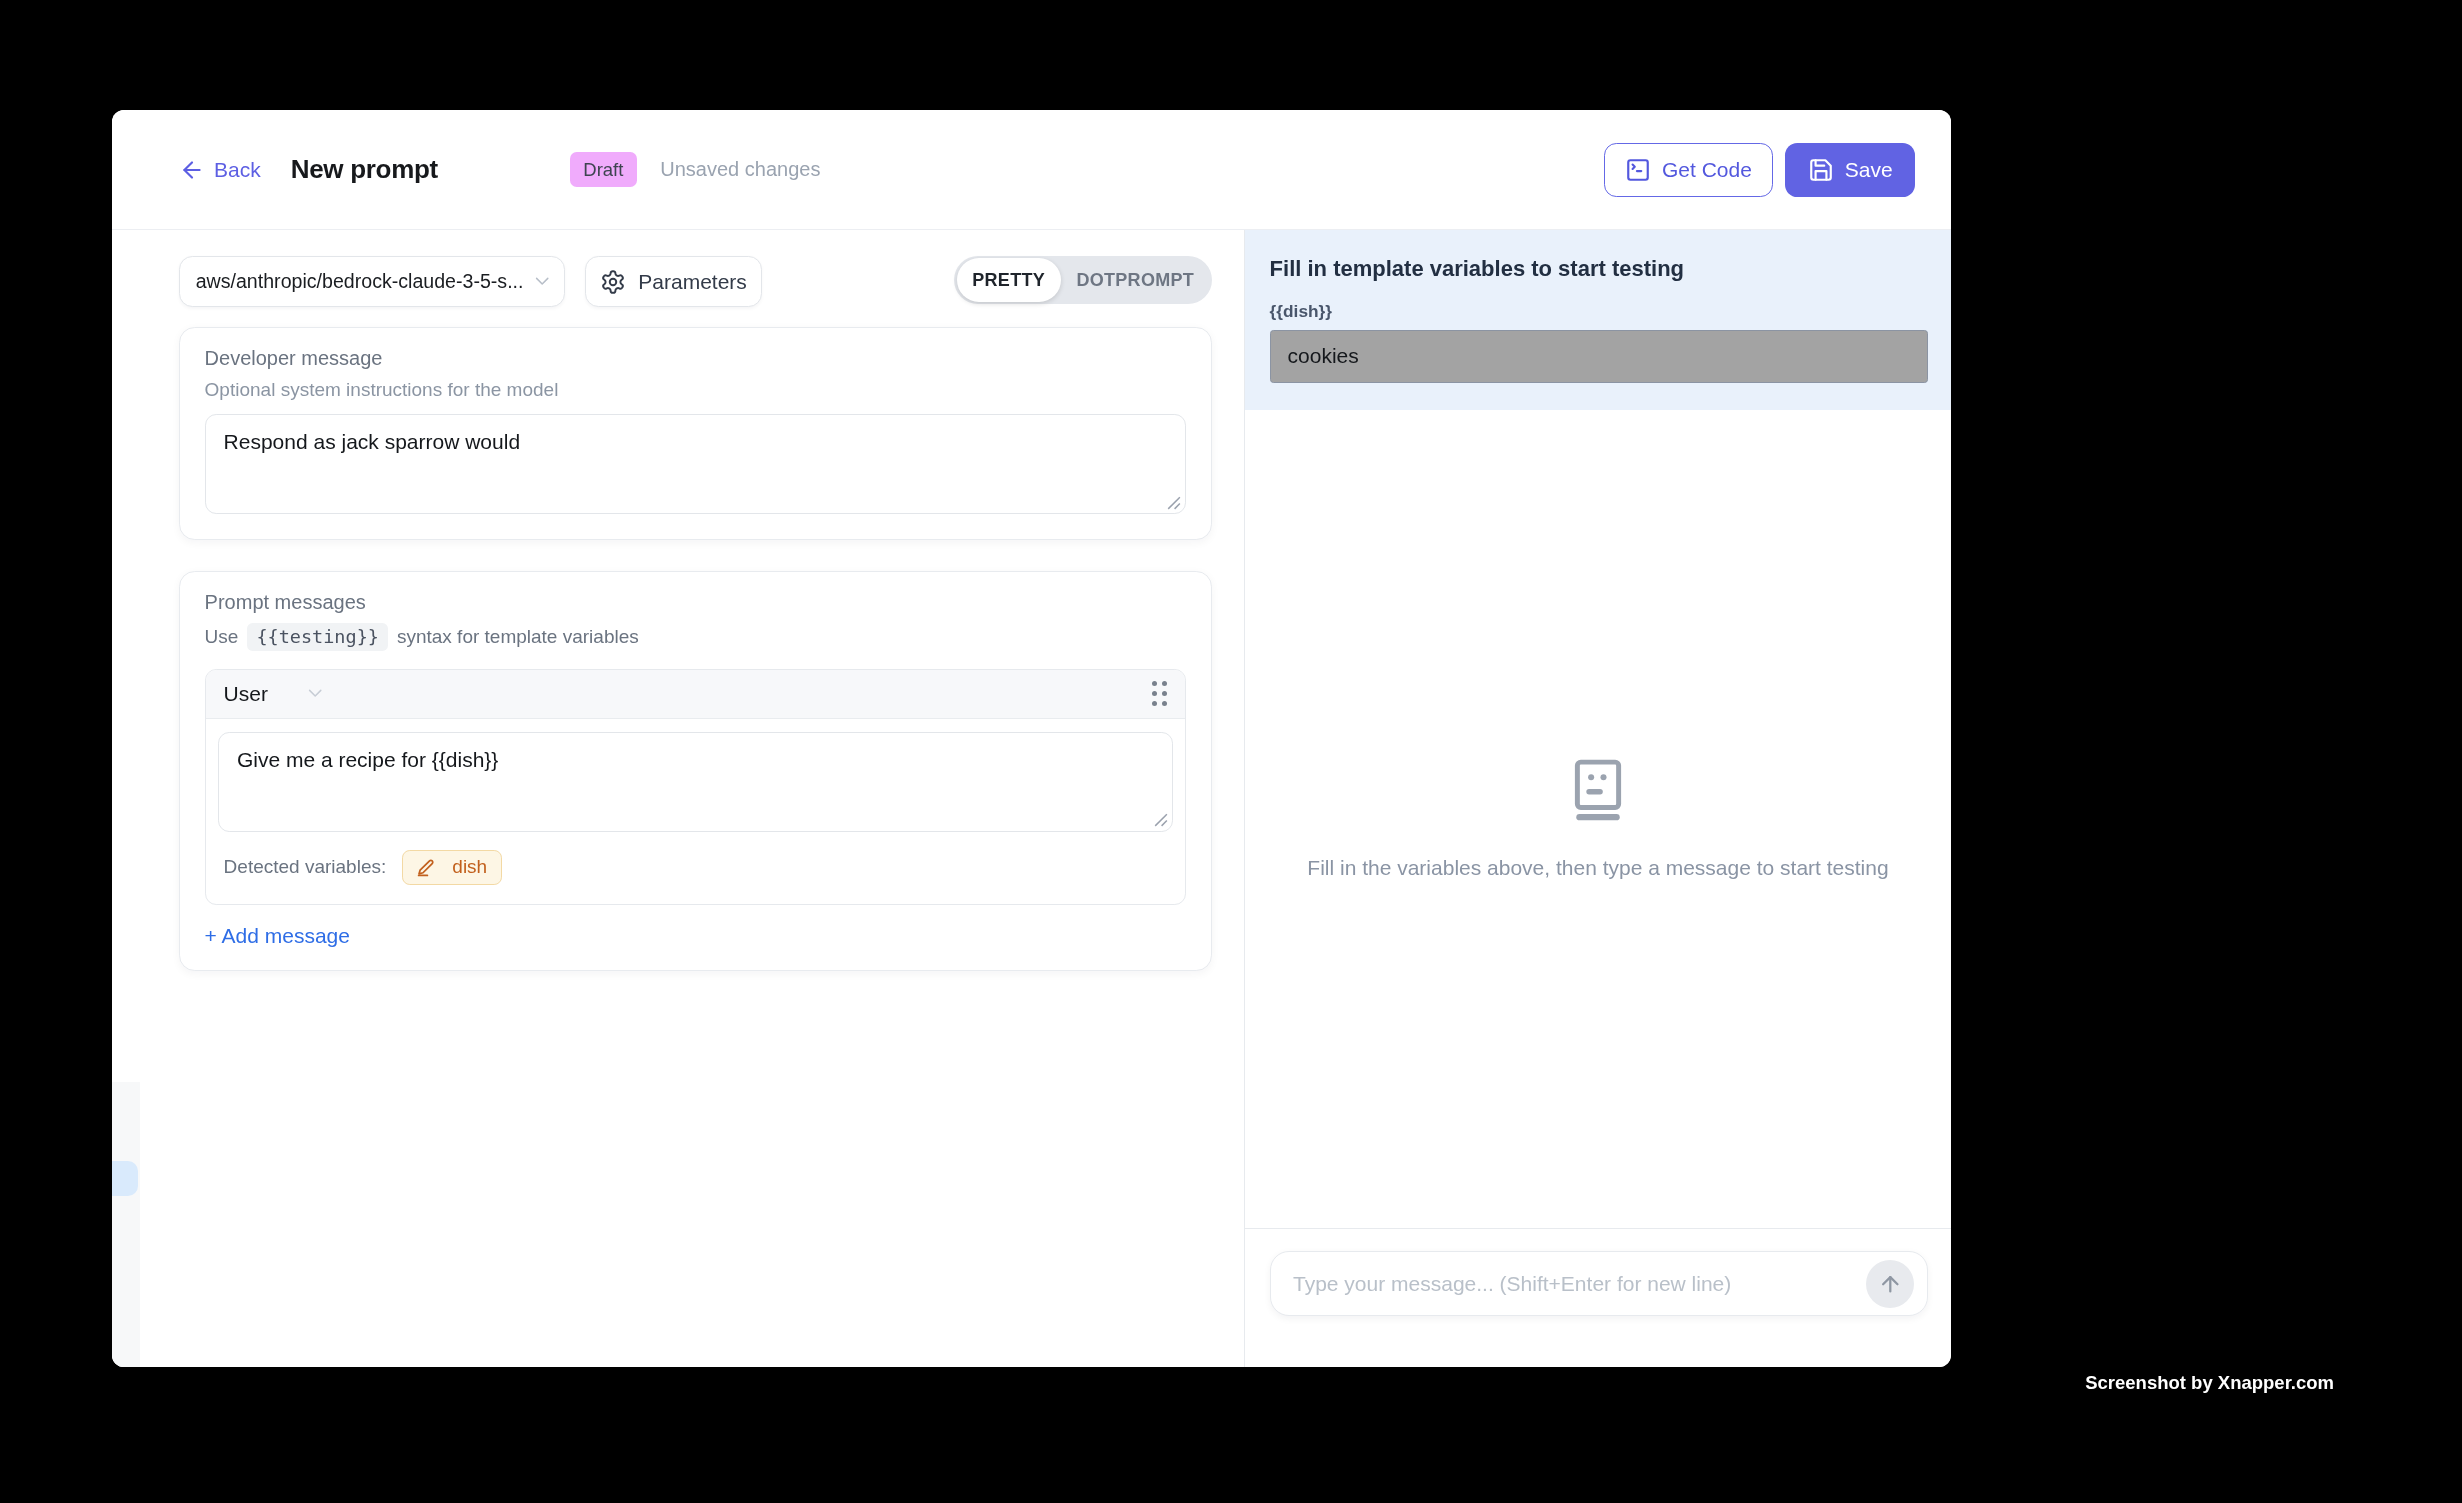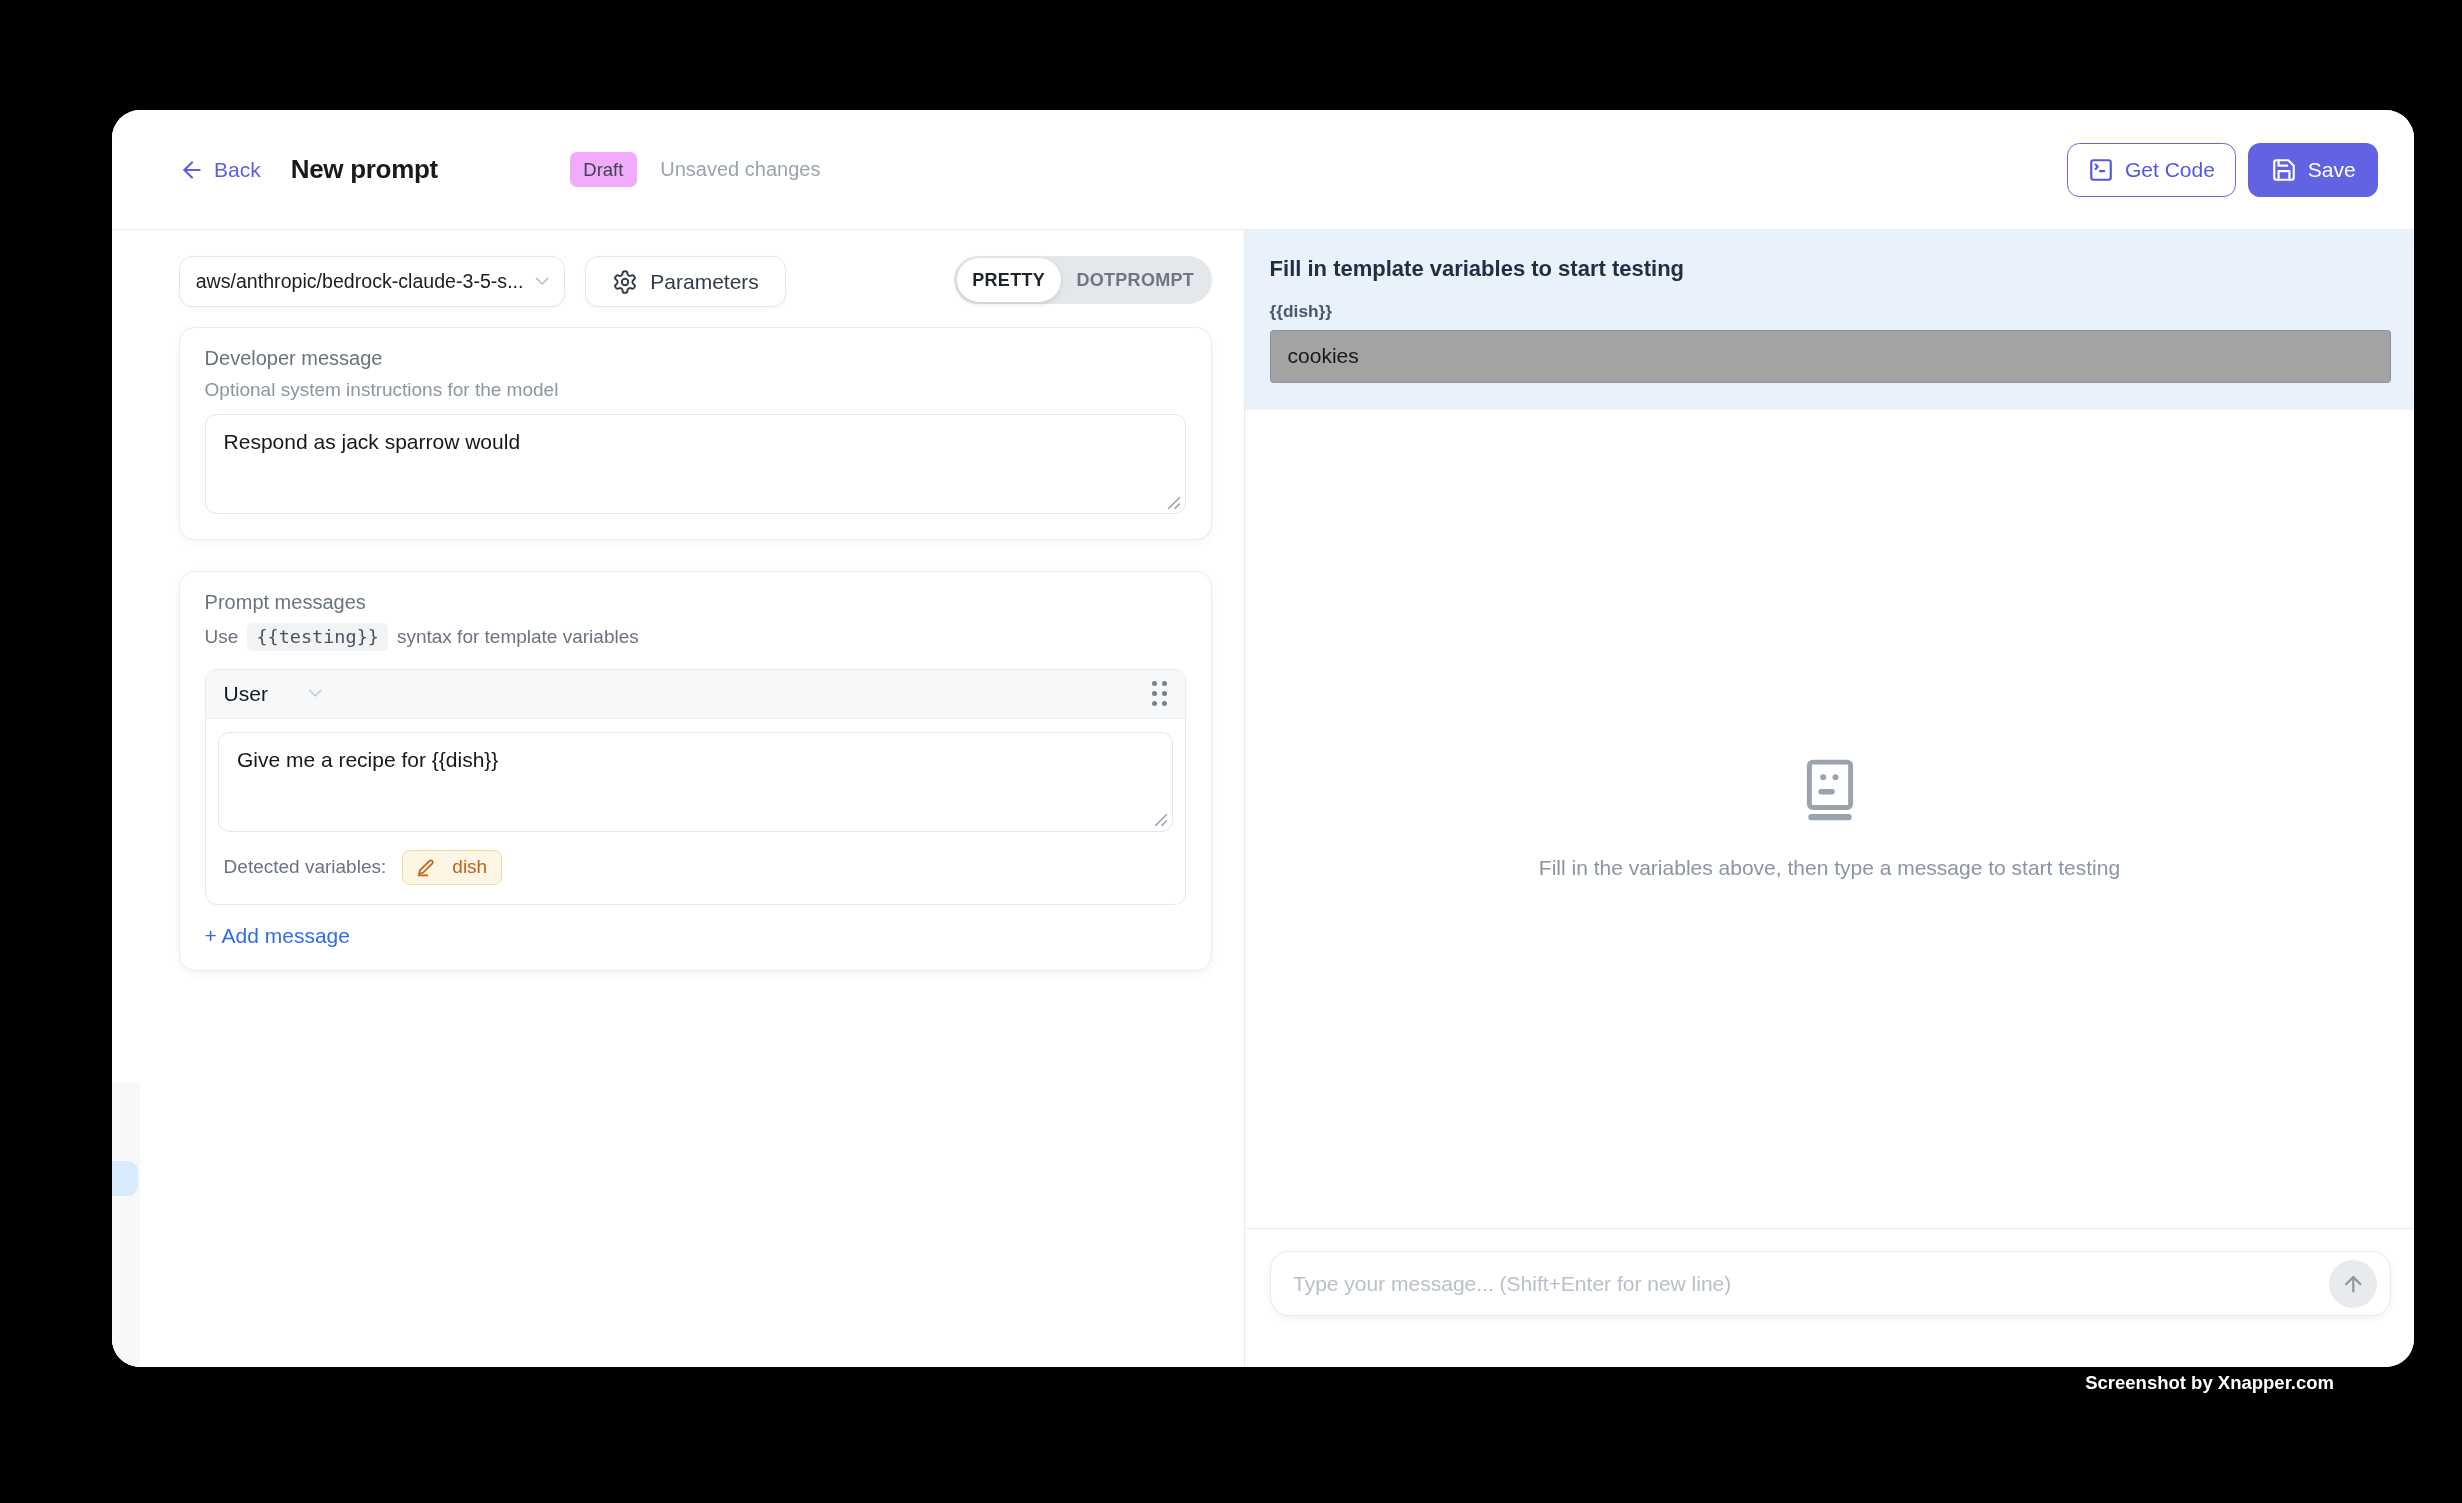--- a/index.html
+++ b/index.html
@@ -1,19 +1,19 @@
 <!DOCTYPE html>
 <html style="font-size:9px"><head>
 <meta charset="utf-8">
 <style>
   html,body{margin:0;padding:0;background:#000;}
   .canvas{position:relative;width:2462px;height:1503px;background:#000;overflow:hidden;
           font-family:"Liberation Sans",sans-serif;-webkit-font-smoothing:antialiased;}
-  .window{position:absolute;left:112px;top:110px;width:2302px;height:1257px;background:#fff;
-          border-radius:28px;overflow:hidden;box-shadow:0 22.4px 78px rgba(0,0,0,.65);}
+  .window{position:absolute;left:112px;top:110px;width:1839px;height:1257px;background:#fff;
+          border-radius:12px;overflow:hidden;box-shadow:0 22.4px 78px rgba(0,0,0,.65);}
 
   
   .header{position:absolute;top:0;left:0;right:0;height:120px;display:flex;align-items:center;
           padding:0 36px 0 67px;box-sizing:border-box;border-bottom:1.1px solid #eceef2;background:#fff;z-index:5;}
   .back{display:flex;align-items:center;gap:9px;color:#5d5fe3;font-size:21px;cursor:pointer;}
   .back svg{width:26px;height:26px;}
   .page-title{margin-left:30px;font-size:26px;font-weight:600;color:#17191c;letter-spacing:-0.3px;}
   .status-group{margin-left:132px;display:flex;align-items:center;gap:23.5px;}
   .draft-badge{background:#f0abfc;border-radius:6.7px;padding:6.7px 13.4px;font-size:18.5px;color:#3d4450;}
   .unsaved{font-size:20px;color:#9aa3b0;}
@@ -29,21 +29,21 @@
   .left-pane{width:1132px;position:relative;box-sizing:border-box;background:#fff;}
   .right-pane{flex:1;border-left:1.1px solid #e7eaee;display:flex;flex-direction:column;position:relative;background:#fff;}
 
   
   .model-row{display:flex;align-items:flex-start;margin:26px 32px 0 67px;}
   .model-select{width:386px;height:51px;border:1.1px solid #e3e6ea;border-radius:13.4px;background:#fff;
       display:flex;align-items:center;justify-content:space-between;padding:0 15.7px;box-sizing:border-box;
       font-size:19.6px;color:#1a1d21;white-space:nowrap;overflow:hidden;cursor:pointer;box-shadow:0 1.1px 3.4px rgba(16,24,40,.04);}
   .model-select svg{width:22.4px;height:22.4px;color:#b7bec8;flex:none;margin-left:7.8px;}
   .params-btn{margin-left:20px;height:51px;border:1.1px solid #e3e6ea;border-radius:13.4px;background:#fff;
-      display:flex;align-items:center;gap:12.3px;padding:0 26px;font-size:21px;color:#333b49;font-weight:500;
+      display:flex;align-items:center;gap:12.3px;padding:0 14px;font-size:21px;color:#333b49;font-weight:500;
       cursor:pointer;box-shadow:0 1.1px 3.4px rgba(16,24,40,.04);}
   .params-btn svg{width:26px;height:26px;}
   .toggle{margin-left:auto;height:48px;background:#e4e7ec;border-radius:24px;display:flex;align-items:center;padding:0 2.2px;box-sizing:border-box;}
   .toggle-opt{padding:0 15.7px;font-size:18px;font-weight:600;letter-spacing:0.3px;color:#6e7683;cursor:pointer;
       height:44px;display:flex;align-items:center;border-radius:22px;}
   .toggle-opt.active{background:#fff;color:#1f242b;box-shadow:0 1.7px 5.6px rgba(0,0,0,.14);}
 
   .card{margin:0 32px 0 67px;border:1.1px solid #e8ebef;border-radius:15.7px;background:#fff;
         box-shadow:0 2.8px 9px rgba(16,24,40,.045);box-sizing:border-box;}
   .card-head{display:flex;align-items:center;}

